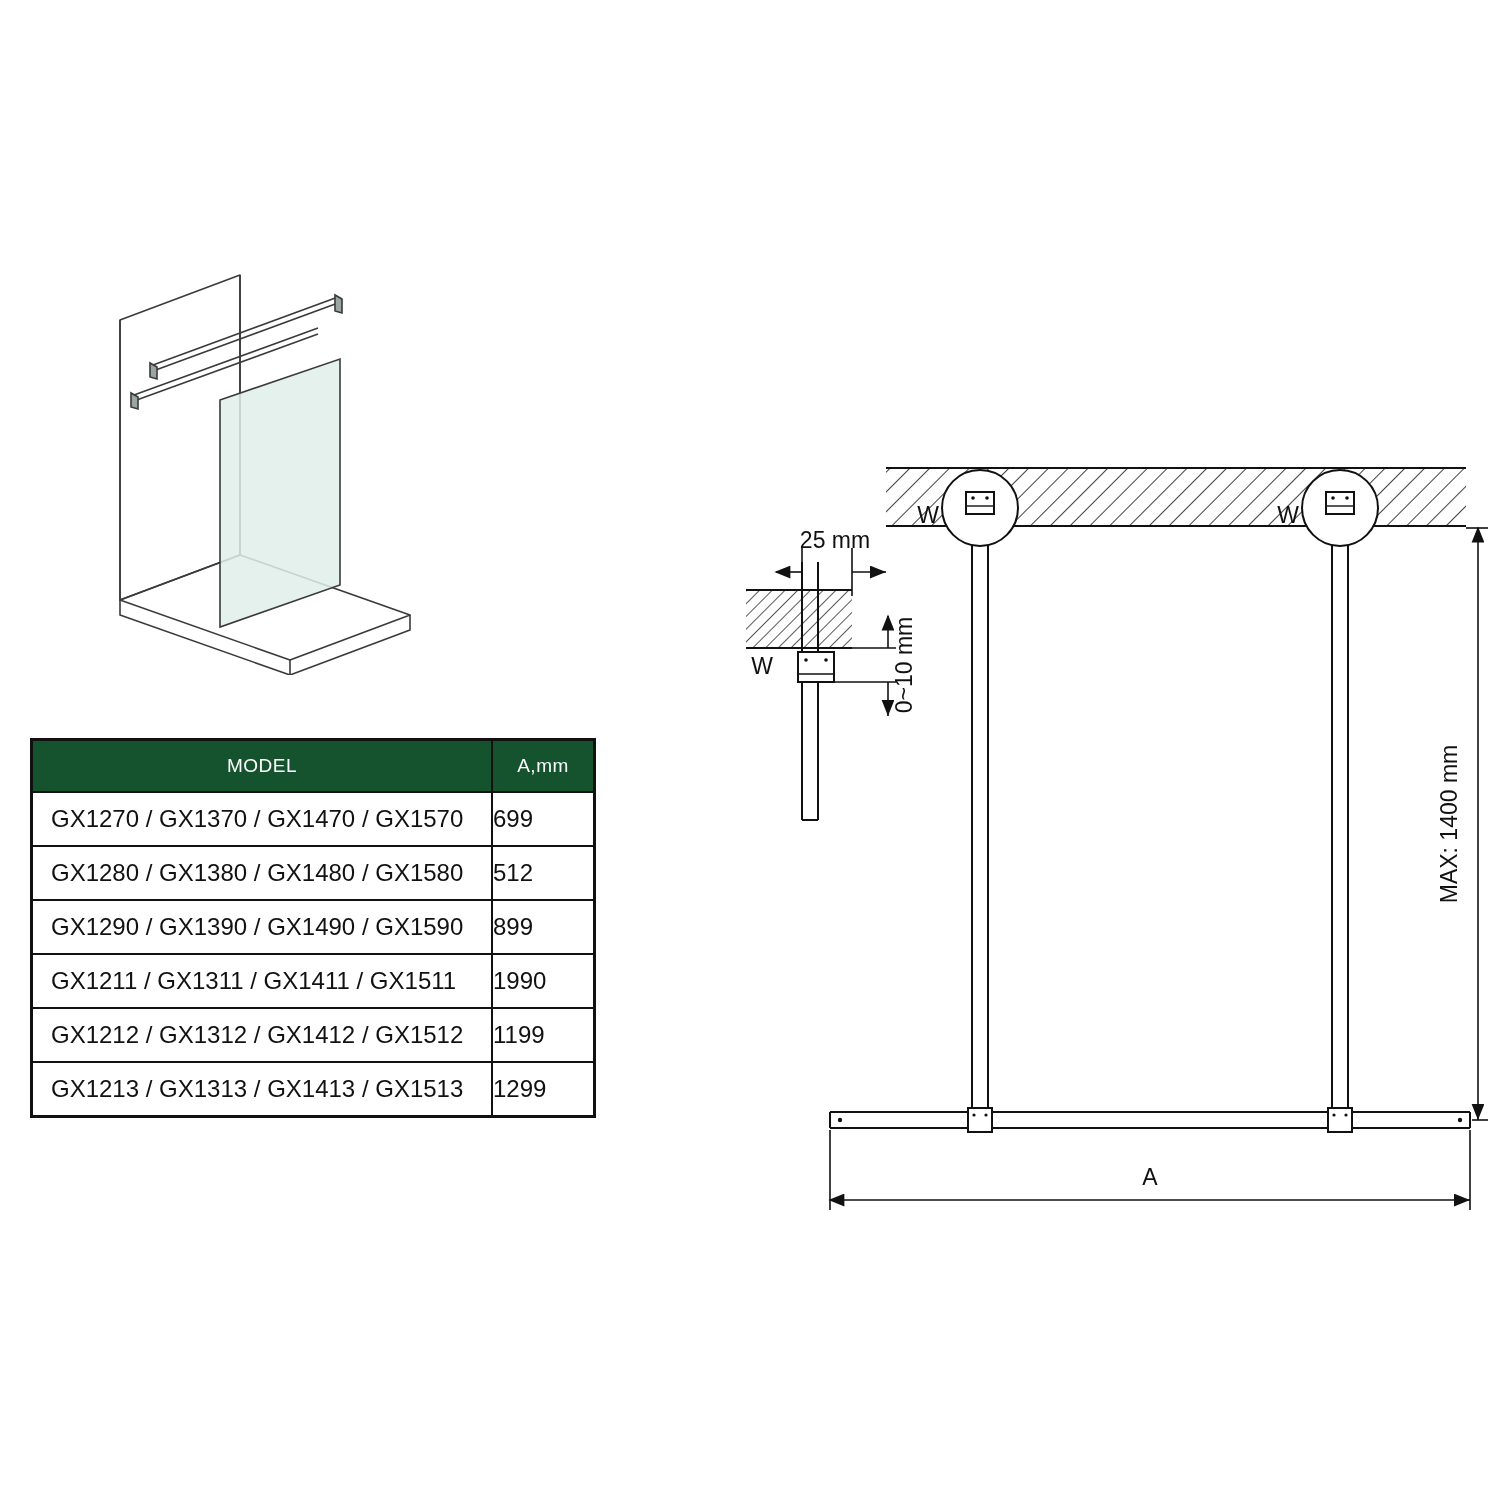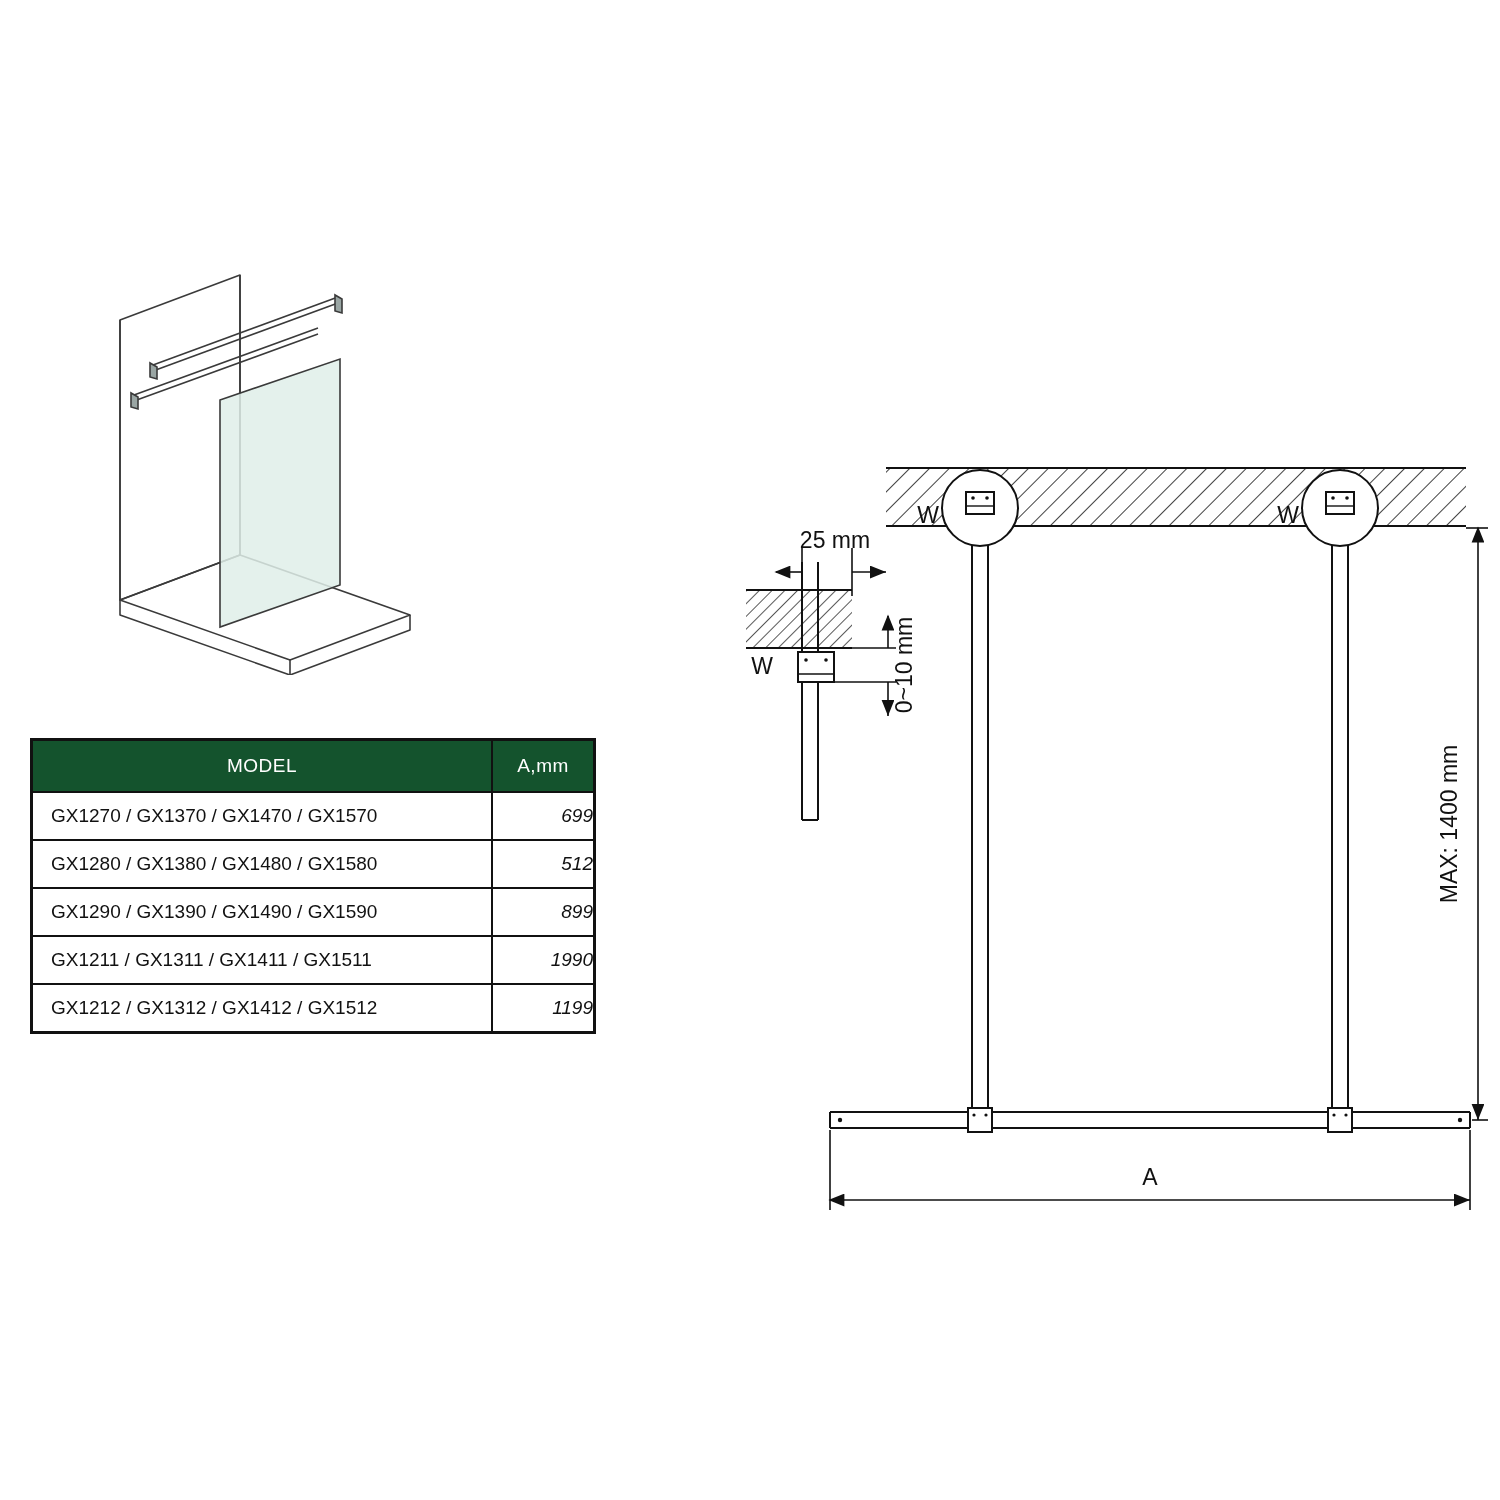--- a/index.html
+++ b/index.html
@@ -40,35 +40,34 @@
     color: #ffffff;
     font-size: 19px;
     font-weight: normal;
     letter-spacing: 0.5px;
     padding: 14px 0;
     text-align: center;
     border-right: 2px solid #111111;
   }
   #model-table th:last-child { border-right: none; }
   #model-table td {
-    font-size: 19px;
+    font-size: 24px;
     padding: 12px 0;
     border-top: 2px solid #111111;
     border-right: 2px solid #111111;
     color: #111111;
   }
   #model-table td:last-child { border-right: none; }
   #model-table td.model-name {
     padding-left: 18px;
     text-align: left;
     width: 440px;
   }
   #model-table td.model-value {
-    text-align: right;
-    font-style: italic;
+    text-align: left;
   }
 
   
   #technical-drawing {
     position: absolute;
     left: 700px;
     top: 420px;
     width: 790px;
     height: 850px;
   }
@@ -134,20 +133,24 @@
         <td class="model-name">GX1290 / GX1390 / GX1490 / GX1590</td>
         <td class="model-value">899</td>
       </tr>
       <tr>
         <td class="model-name">GX1211 / GX1311 / GX1411 / GX1511</td>
         <td class="model-value">1990</td>
       </tr>
       <tr>
         <td class="model-name">GX1212 / GX1312 / GX1412 / GX1512</td>
         <td class="model-value">1199</td>
+      </tr>
+      <tr>
+        <td class="model-name">GX1213 / GX1313 / GX1413 / GX1513</td>
+        <td class="model-value">1299</td>
       </tr>
     </tbody>
 </table>
 
 <div id="technical-drawing">
   <svg width="790" height="850" viewBox="0 0 790 850" xmlns="http://www.w3.org/2000/svg">
     <defs>
       <pattern id="hatch" width="14" height="14" patternTransform="rotate(45)" patternUnits="userSpaceOnUse">
         <line x1="0" y1="0" x2="0" y2="14" stroke="#111111" stroke-width="1.6"></line>
       </pattern>

